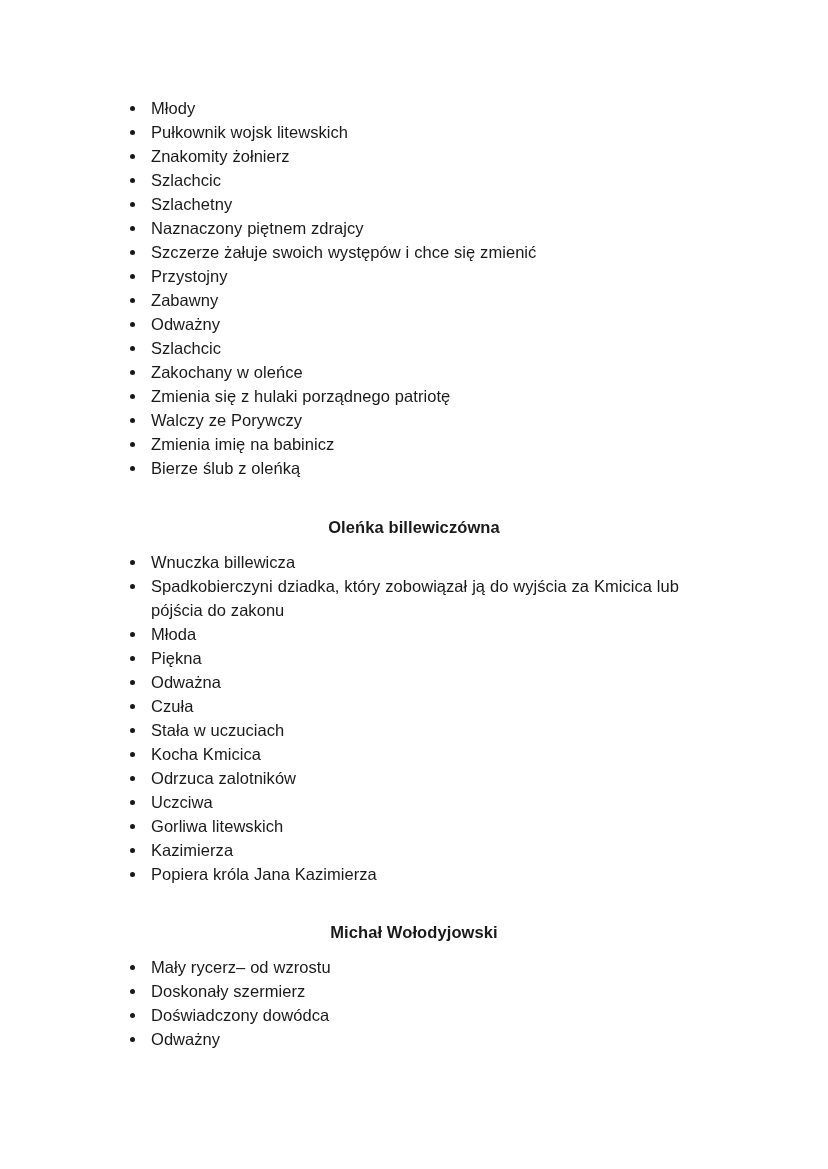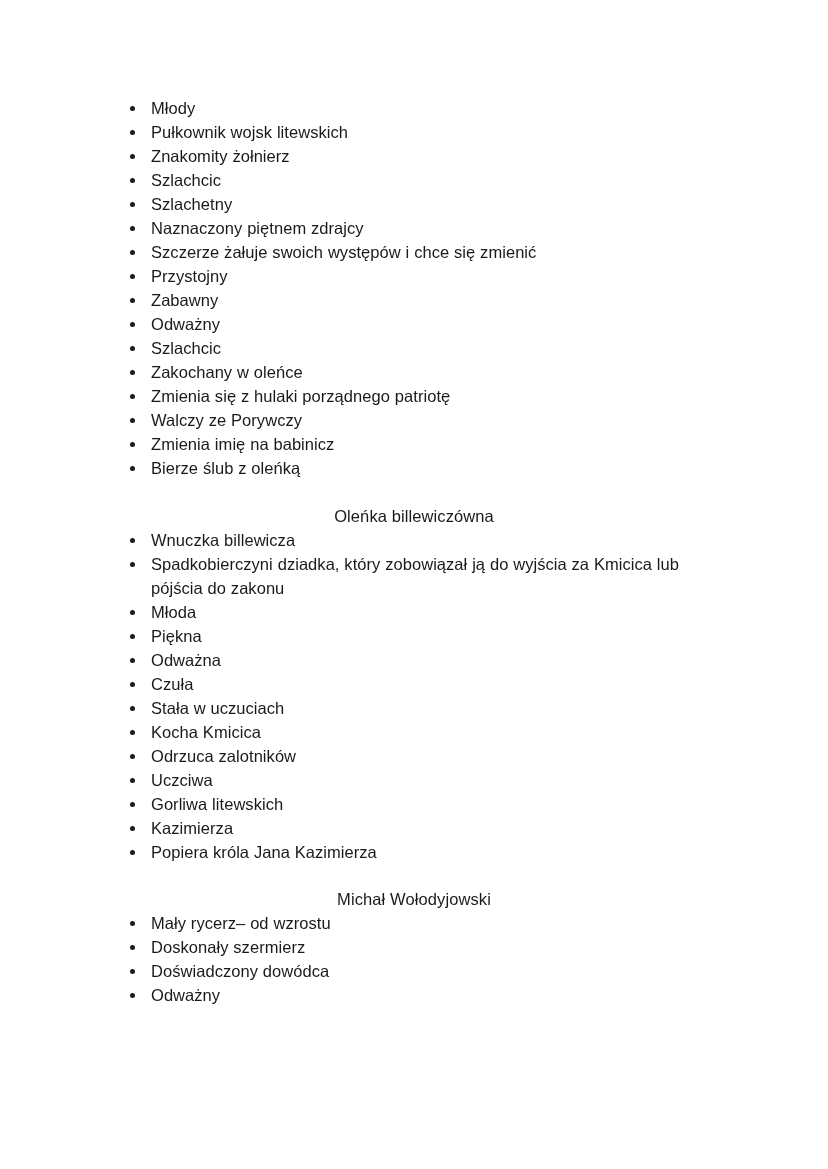--- a/index.html
+++ b/index.html
@@ -26,26 +26,26 @@
     padding: 96px 123px 80px 123px;
   }
 
   .doc-body {
     width: 582px;
   }
 
   
   .section-heading {
     font-size: 16.5px;
-    font-weight: normal;
+    font-weight: bold;
     line-height: 24px;
     text-align: center;
     color: #1a1a1a;
     letter-spacing: 0.1px;
-    margin: 0;
+    margin: 11px;
     padding: 0;
   }
 
   
   .spacer {
     height: 24px;
   }
   .spacer.small {
     height: 23px;
   }

